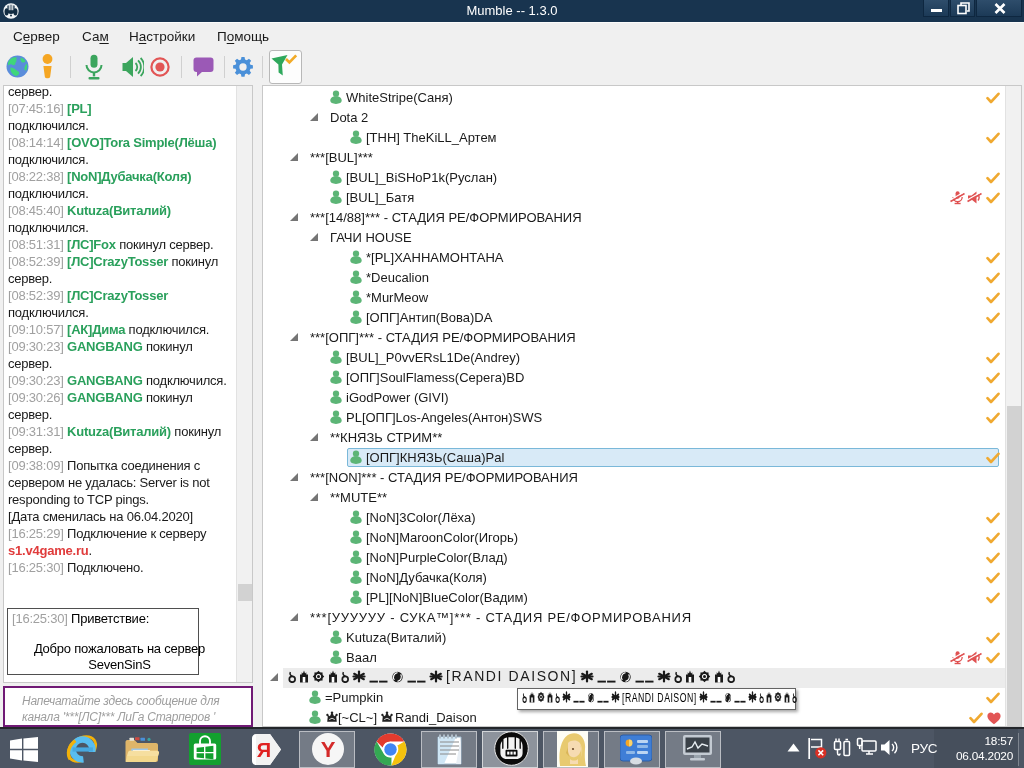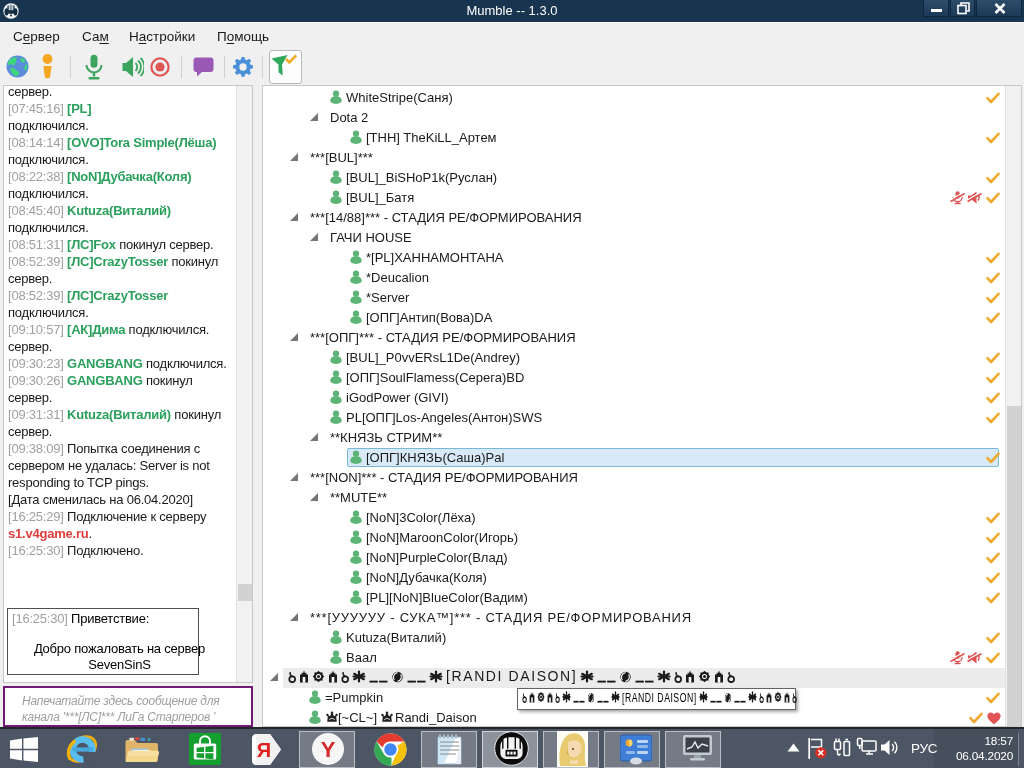--- a/index.html
+++ b/index.html
@@ -128,20 +128,21 @@
 <div class="ln"><span class="ts">[08:22:38]</span> <span class="nm">[NoN]Дубачка(Коля)</span></div>
 <div class="ln">подключился.</div>
 <div class="ln"><span class="ts">[08:45:40]</span> <span class="nm">Kutuza(Виталий)</span></div>
 <div class="ln">подключился.</div>
 <div class="ln"><span class="ts">[08:51:31]</span> <span class="nm">[ЛС]Fox</span> покинул сервер.</div>
 <div class="ln"><span class="ts">[08:52:39]</span> <span class="nm">[ЛС]CrazyTosser</span> покинул</div>
 <div class="ln">сервер.</div>
 <div class="ln"><span class="ts">[08:52:39]</span> <span class="nm">[ЛС]CrazyTosser</span></div>
 <div class="ln">подключился.</div>
 <div class="ln"><span class="ts">[09:10:57]</span> <span class="nm">[АК]Дима</span> подключился.</div>
+<div class="ln"><span class="ts">[09:30:23]</span> <span class="nm">GANGBANG</span> покинул</div>
 <div class="ln">сервер.</div>
 <div class="ln"><span class="ts">[09:30:23]</span> <span class="nm">GANGBANG</span> подключился.</div>
 <div class="ln"><span class="ts">[09:30:26]</span> <span class="nm">GANGBANG</span> покинул</div>
 <div class="ln">сервер.</div>
 <div class="ln"><span class="ts">[09:31:31]</span> <span class="nm">Kutuza(Виталий)</span> покинул</div>
 <div class="ln">сервер.</div>
 <div class="ln"><span class="ts">[09:38:09]</span> Попытка соединения с</div>
 <div class="ln">сервером не удалась: Server is not</div>
 <div class="ln">responding to TCP pings.</div>
 <div class="ln">[Дата сменилась на 06.04.2020]</div>
@@ -260,21 +261,21 @@
       <div class="tname" style="left:103px">*Deucalion</div>
       <svg style="position:absolute;left:723px;top:5px" width="14" height="12" viewBox="0 0 14 12">
         <path d="M1.5 6.2 L5 10 L12.5 1.8" stroke="#f0a930" stroke-width="2.6" fill="none" stroke-linecap="round" stroke-linejoin="round"></path>
       </svg>
     </div>
 <div class="trow" style="top:201px">
       <svg style="position:absolute;left:87px;top:3px" width="12" height="14.5" viewBox="0 0 13 15">
         <circle cx="6.5" cy="3.6" r="3.4" fill="#5cb576"></circle>
         <path d="M6.5 6.5 c4.2 0 6.2 2.2 6.2 4.6 c0 2.2 -2.4 3.6 -6.2 3.6 c-3.8 0 -6.2 -1.4 -6.2 -3.6 c0 -2.4 2 -4.6 6.2 -4.6 z" fill="#5cb576"></path>
       </svg>
-      <div class="tname" style="left:103px">*Server</div>
+      <div class="tname" style="left:103px">*MurMeow</div>
       <svg style="position:absolute;left:723px;top:5px" width="14" height="12" viewBox="0 0 14 12">
         <path d="M1.5 6.2 L5 10 L12.5 1.8" stroke="#f0a930" stroke-width="2.6" fill="none" stroke-linecap="round" stroke-linejoin="round"></path>
       </svg>
     </div>
 <div class="trow" style="top:221px">
       <svg style="position:absolute;left:87px;top:3px" width="12" height="14.5" viewBox="0 0 13 15">
         <circle cx="6.5" cy="3.6" r="3.4" fill="#5cb576"></circle>
         <path d="M6.5 6.5 c4.2 0 6.2 2.2 6.2 4.6 c0 2.2 -2.4 3.6 -6.2 3.6 c-3.8 0 -6.2 -1.4 -6.2 -3.6 c0 -2.4 2 -4.6 6.2 -4.6 z" fill="#5cb576"></path>
       </svg>
       <div class="tname" style="left:103px">[ОПГ]Антип(Вова)DA</div>

